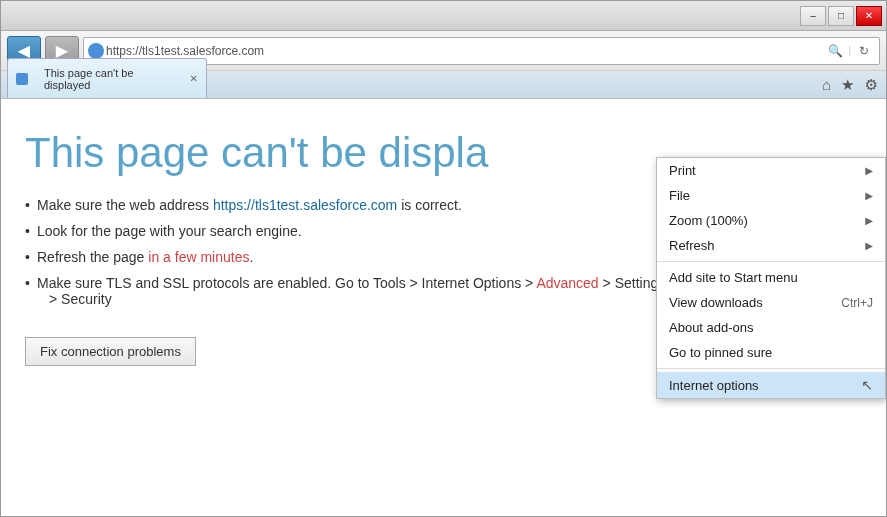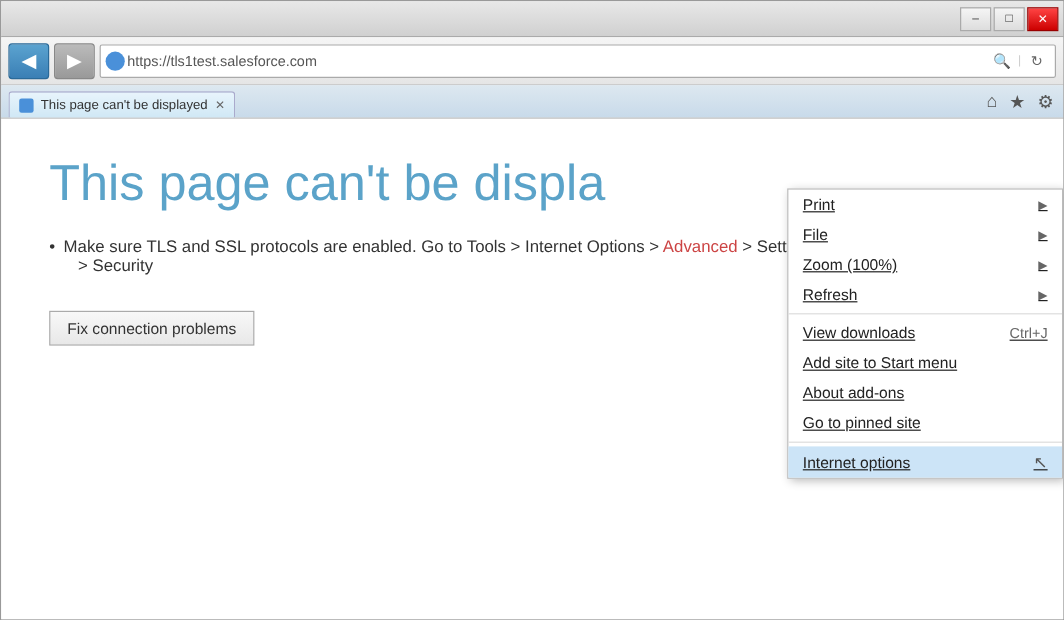--- a/index.html
+++ b/index.html
@@ -121,29 +121,29 @@
       height: 22px;
       display: flex;
       align-items: center;
       justify-content: center;
       cursor: pointer;
       color: #666;
       font-size: 12px;
     }
 
     .tab {
-      height: 22px;
+      height: 40px;
       background: linear-gradient(to bottom, #e8f4fc, #d0e8f5);
       border: 1px solid #aac;
       border-bottom: none;
       border-radius: 3px 3px 0 0;
       display: flex;
       align-items: center;
       padding: 0 8px;
-      gap: 6px;
+      gap: 16px;
       font-size: 11px;
       color: #333;
       cursor: pointer;
       max-width: 200px;
     }
 
     .tab-favicon {
       width: 12px;
       height: 12px;
       background: #4a90d9;
@@ -154,21 +154,21 @@
     .tab-close {
       font-size: 10px;
       color: #666;
       cursor: pointer;
     }
 
     
     .content-area {
       flex: 1;
       background: white;
-      padding: 30px 40px;
+      padding: 30px 24px;
       overflow: hidden;
       position: relative;
     }
 
     .error-title {
       font-size: 42px;
       color: #5ba3c9;
       font-weight: 300;
       margin-bottom: 20px;
       white-space: nowrap;
@@ -228,21 +228,20 @@
 
     .menu-item {
       display: flex;
       align-items: center;
       justify-content: space-between;
       padding: 5px 12px 5px 12px;
       font-size: 13px;
       color: #222;
       cursor: pointer;
       min-height: 24px;
-      text-decoration: underline;
     }
 
     .menu-item.highlighted {
       background: #cce4f7;
     }
 
     .menu-item .shortcut {
       color: #666;
       font-size: 12px;
     }
@@ -336,20 +335,29 @@
       <span class="right-toolbar-icon">⚙</span>
     </div>
   </div>
 
   <div class="content-area" style="position:relative;">
 
     <div class="error-title">This page can't be displa</div>
 
     <ul class="error-list">
       <li>
+        <span>Make sure the web address </span><a class="link">https://tls1test.salesforce.com</a><span> is correct.</span>
+      </li>
+      <li>
+        <span>Look for the page with your search engine.</span>
+      </li>
+      <li>
+        <span>Refresh the page </span><span class="highlight">in a few minutes</span><span>.</span>
+      </li>
+      <li>
         <span>Make sure TLS and SSL protocols are enabled. Go to Tools &gt; Internet Options &gt; </span><span class="highlight">Advanced</span><span> &gt; Settings</span><br>
         <span style="padding-left:12px;">&gt; Security</span>
       </li>
     </ul>
 
     <button class="fix-btn">Fix connection problems</button>
 
     
     <div class="context-menu">
 
@@ -364,32 +372,32 @@
       <div class="menu-item">
         <span>Zoom (100%)</span>
         <span class="arrow">▶</span>
       </div>
       <div class="menu-item">
         <span>Refresh</span>
         <span class="arrow">▶</span>
       </div>
       <div class="menu-separator"></div>
       <div class="menu-item">
+        <span>Add site to Start menu</span>
+        <span></span>
+      </div>
+      <div class="menu-item">
         <span>View downloads</span>
         <span class="shortcut">Ctrl+J</span>
       </div>
       <div class="menu-item">
-        <span>Add site to Start menu</span>
-        <span></span>
-      </div>
-      <div class="menu-item">
         <span>About add-ons</span>
       </div>
       <div class="menu-item">
-        <span>Go to pinned site</span>
+        <span>Go to pinned sure</span>
       </div>
       <div class="menu-separator"></div>
       <div class="menu-item highlighted">
         <span>Internet options</span>
         <span style="font-size:14px;color:#555;">↖</span>
       </div>
 
     </div>
   </div>
 

